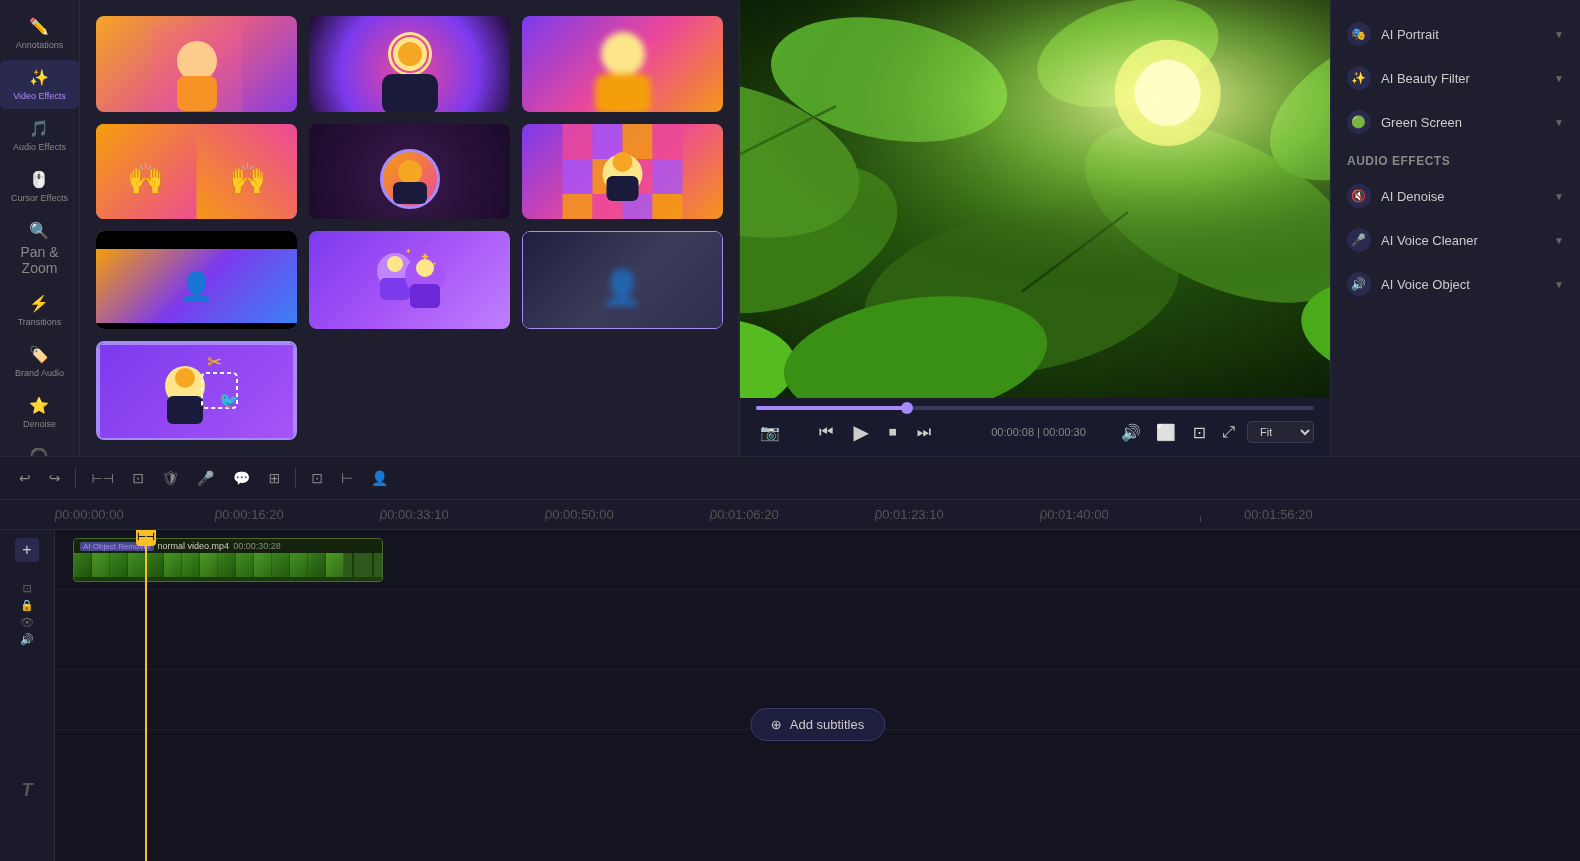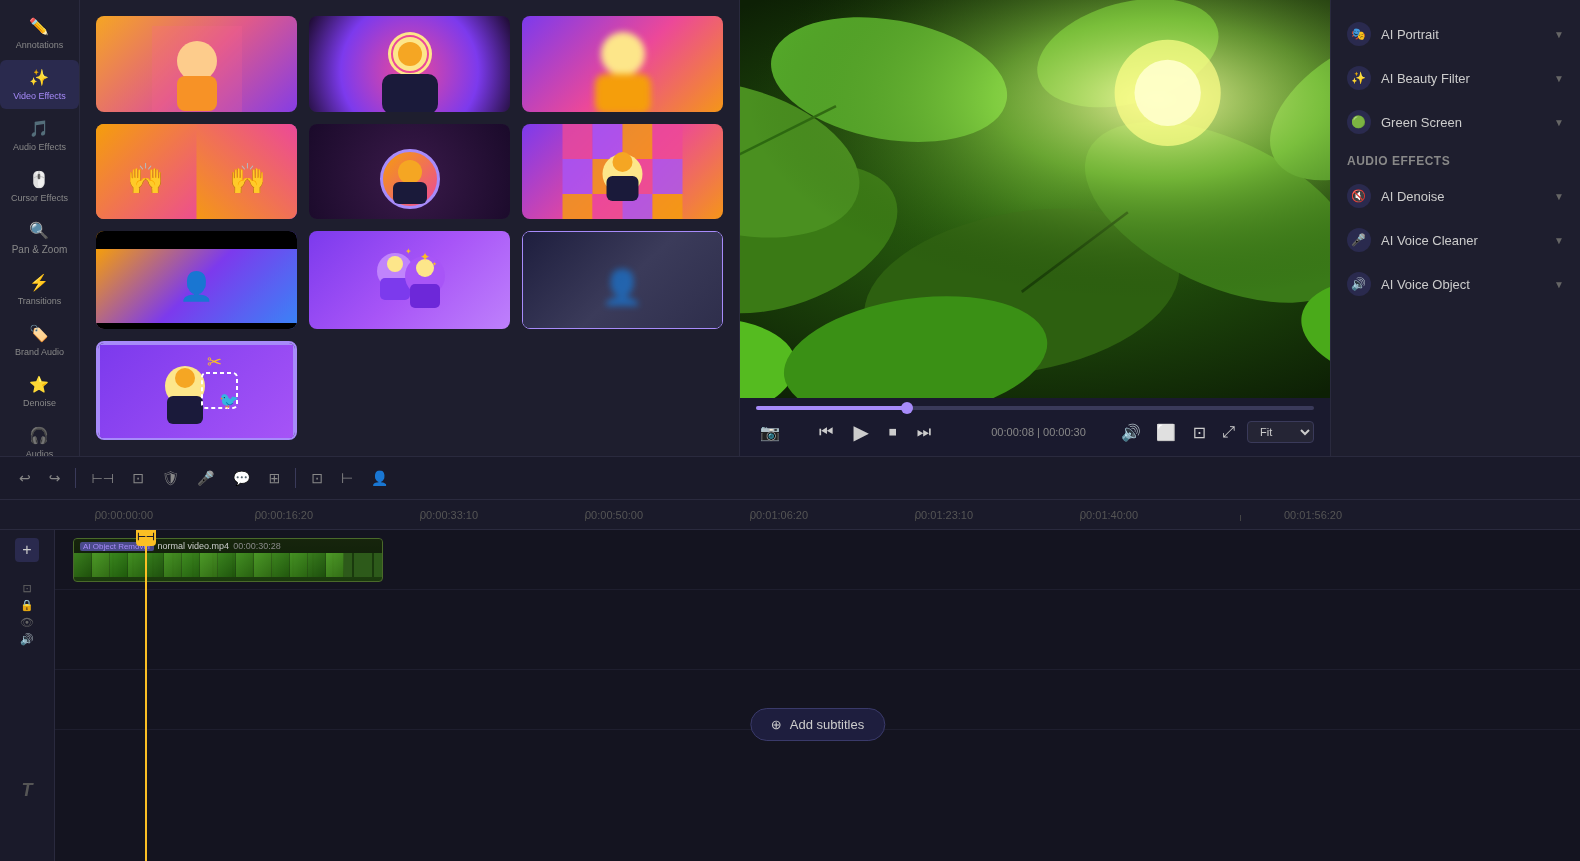--- a/index.html
+++ b/index.html
@@ -320,24 +320,23 @@
       background: #1a1a2a;
       display: flex;
       align-items: center;
       border-bottom: 1px solid #2a2a3e;
       position: relative;
       padding-left: 55px;
       overflow: hidden;
     }
     .ruler-mark {
       position: absolute;
-      font-size: 11px;
+      font-size: 13px;
       color: #555;
       white-space: nowrap;
-      margin-left: 40px;
     }
     .ruler-mark::after {
       content: '';
       position: absolute;
       bottom: 0;
       left: 0;
       width: 1px;
       height: 6px;
       background: #444;
     }
@@ -527,21 +526,21 @@
     <div class="sidebar-item">
       <span class="icon">🎵</span>
       <span style="font-size:9px">Audio Effects</span>
     </div>
     <div class="sidebar-item">
       <span class="icon">🖱️</span>
       <span style="font-size:9px">Cursor Effects</span>
     </div>
     <div class="sidebar-item">
       <span class="icon">🔍</span>
-      <span style="font-size:10px">Pan &amp; Zoom</span>
+      <span style="font-size:14px">Pan &amp; Zoom</span>
     </div>
     <div class="sidebar-item">
       <span class="icon">⚡</span>
       <span style="font-size:9px">Transitions</span>
     </div>
     <div class="sidebar-item">
       <span class="icon">🏷️</span>
       <span style="font-size:9px">Brand Audio</span>
     </div>
     <div class="sidebar-item">

